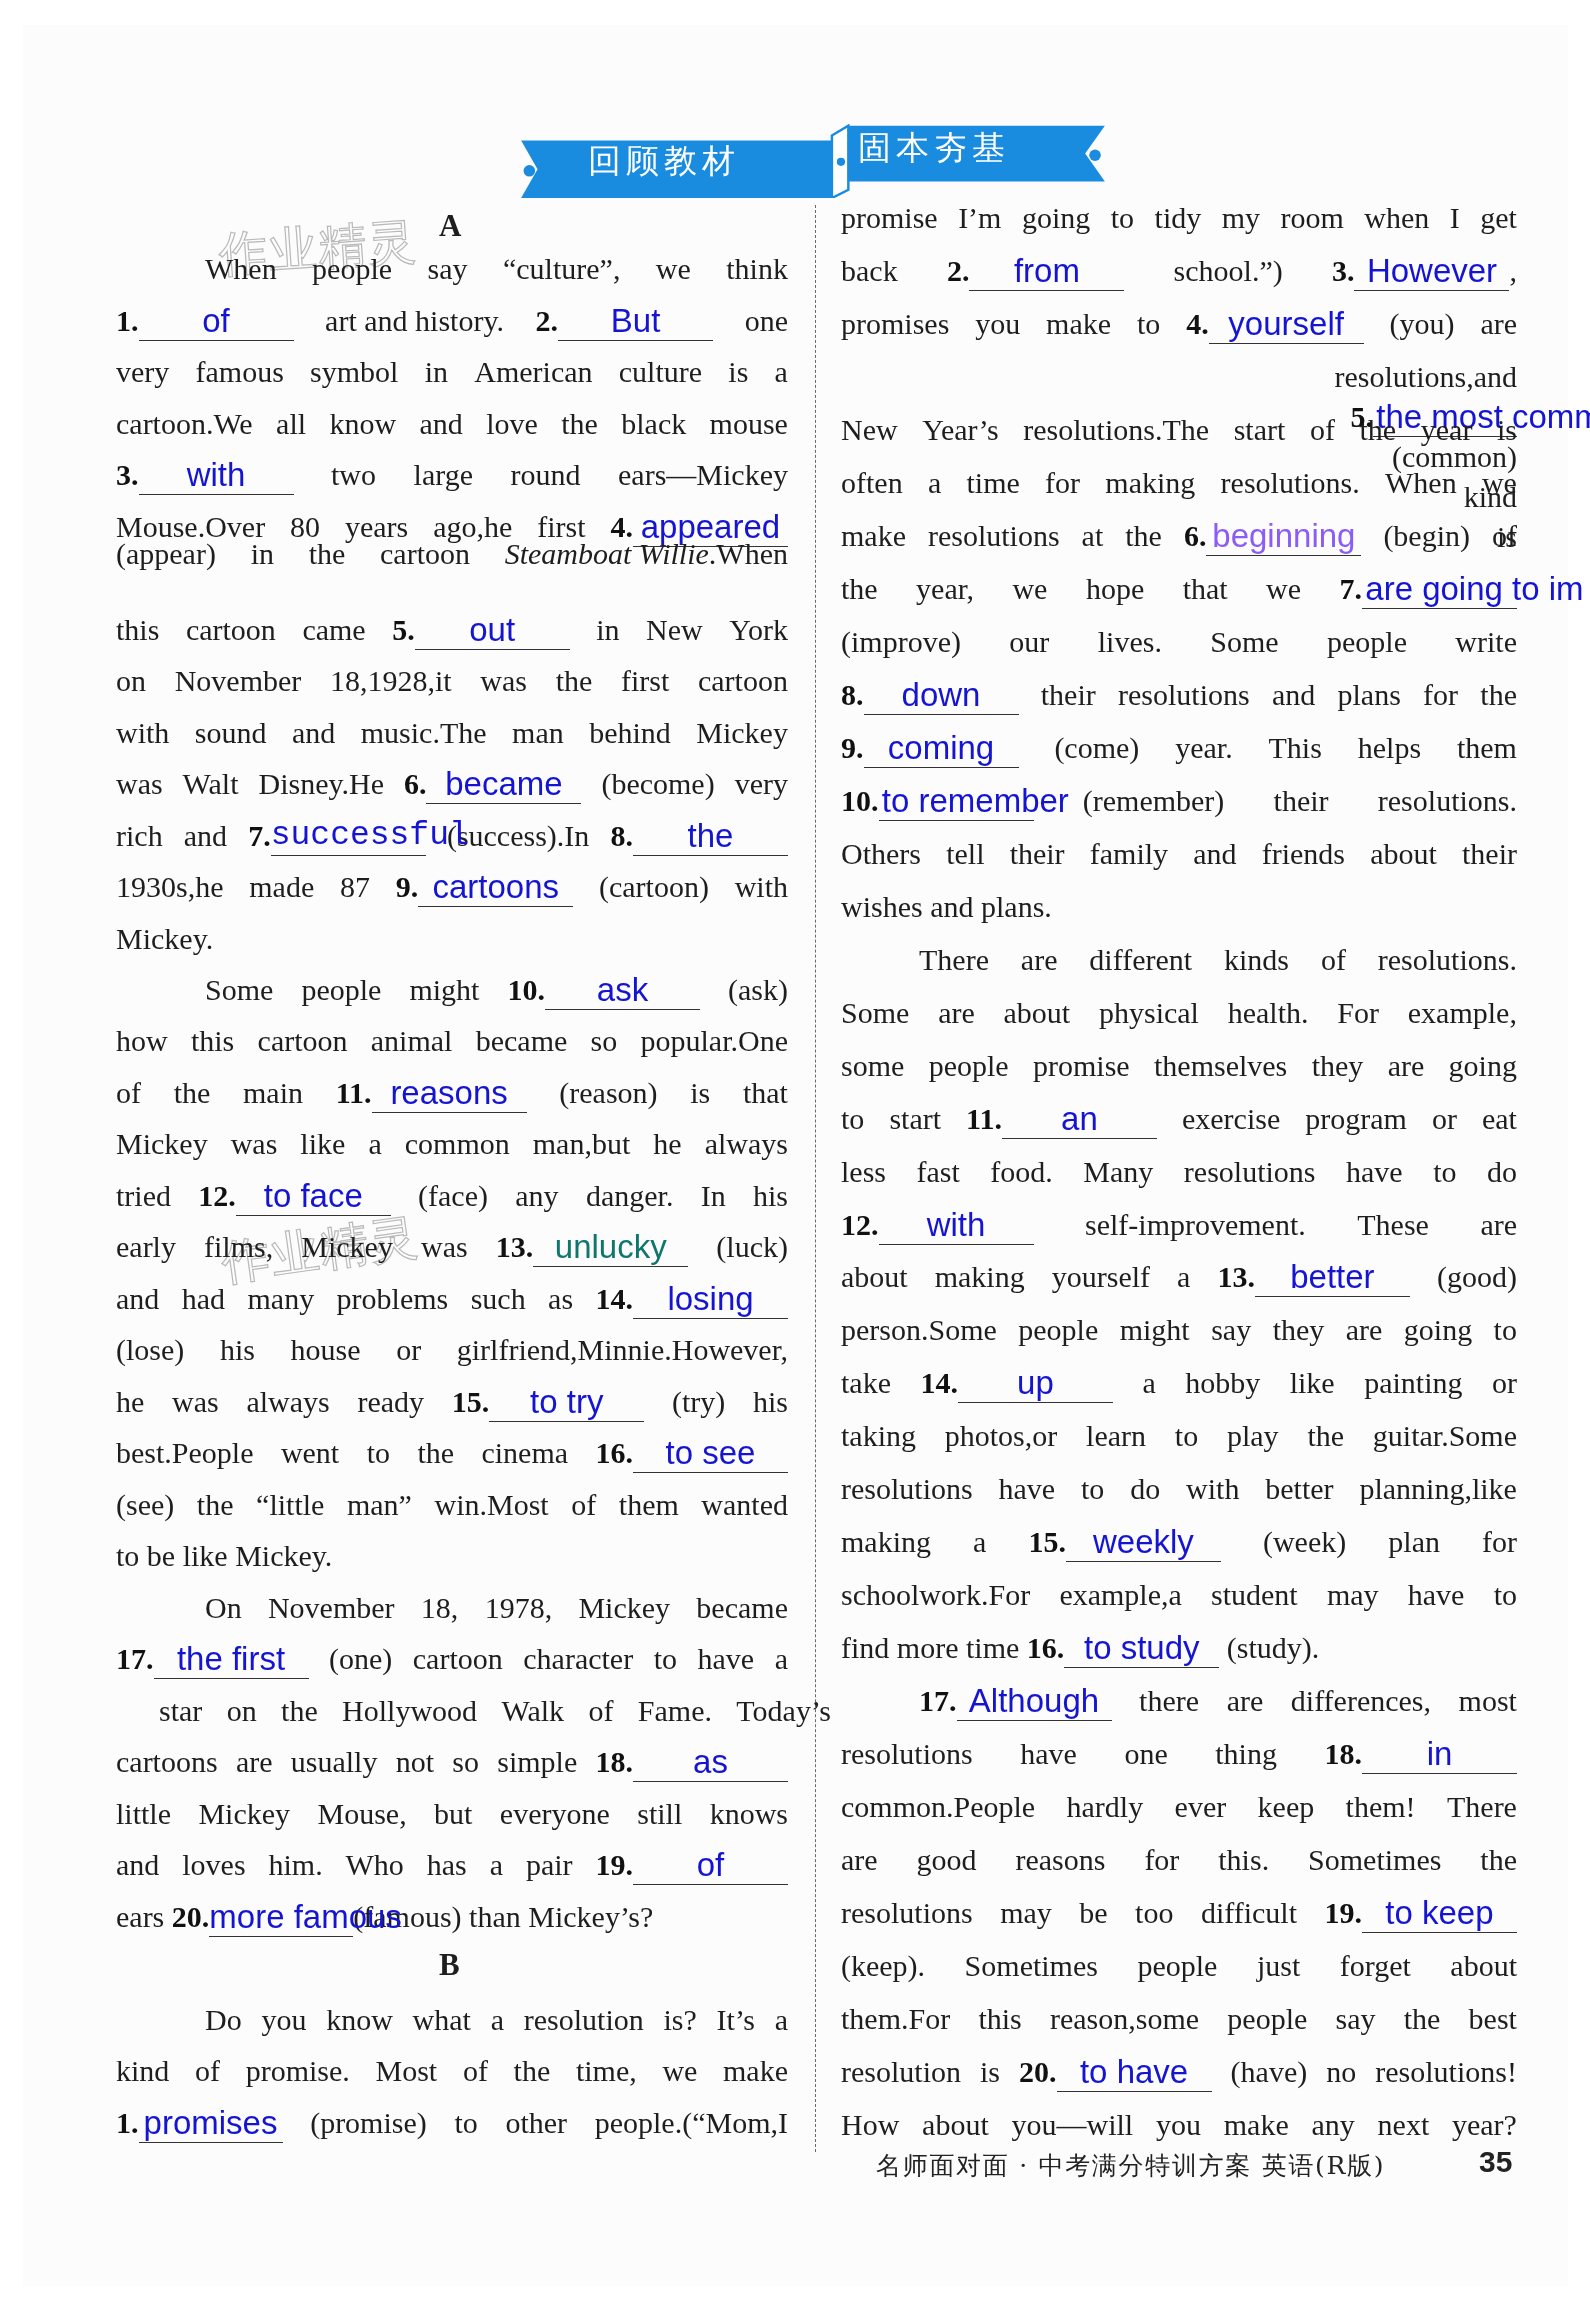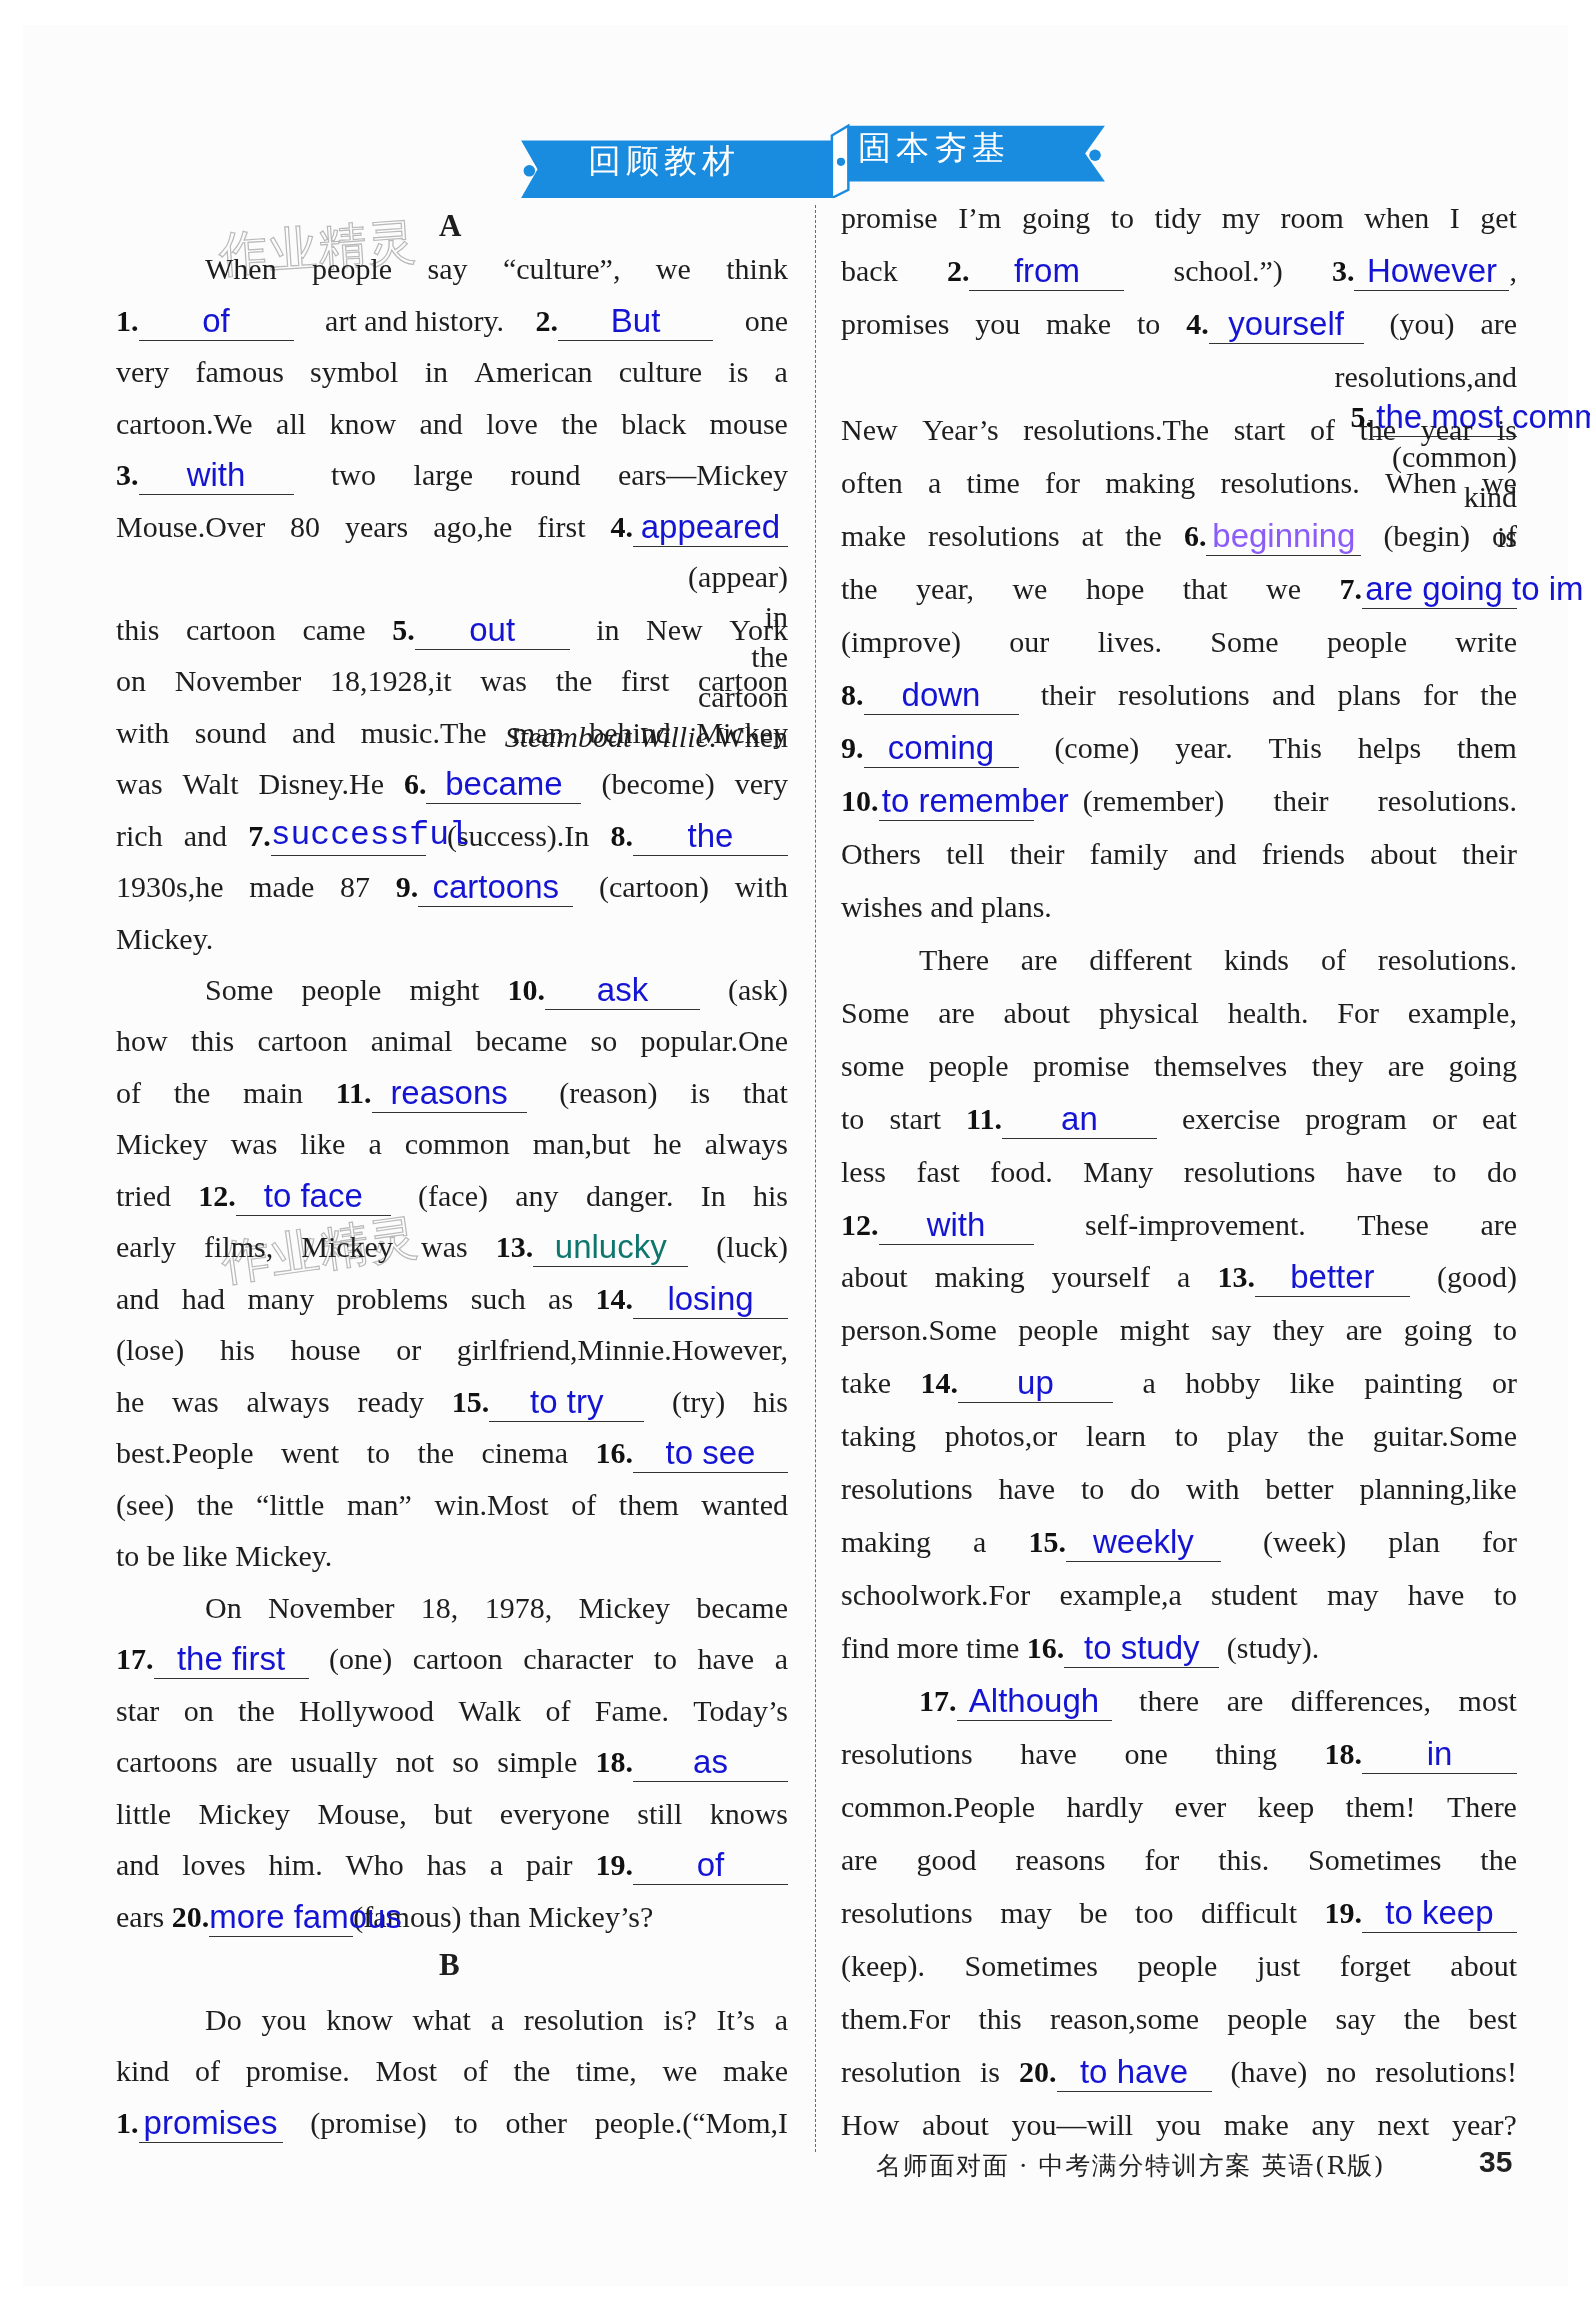--- a/index.html
+++ b/index.html
@@ -163,21 +163,21 @@
         <span class="seg-text">years</span>
         <span class="seg-text">ago,he</span>
         <span class="seg-text">first</span>
         <span style="display: inline-flex; align-items: flex-end;">
           <span class="seg-num">4.</span>
           <span class="blank">
             <span class="answer" style="color: rgb(20, 20, 210);">appeared</span>
           </span>
         </span>
       </div>
-      <div class="line just" style="top: 557px; flex-direction: column;">
+      <div class="line just" style="top: 534px;">
         <span class="seg-text">(appear)</span>
         <span class="seg-text">in</span>
         <span class="seg-text">the</span>
         <span class="seg-text">cartoon</span>
         <span style="display: inline-flex;">
           <span class="seg-text" style="font-style: italic;">Steamboat Willie</span>
           <span class="seg-text">.When</span>
         </span>
       </div>
       <div class="line just" style="top: 610px;">
@@ -406,21 +406,21 @@
             <span class="answer" style="color: rgb(20, 20, 210);">the first</span>
           </span>
         </span>
         <span class="seg-text">(one)</span>
         <span class="seg-text">cartoon</span>
         <span class="seg-text">character</span>
         <span class="seg-text">to</span>
         <span class="seg-text">have</span>
         <span class="seg-text">a</span>
       </div>
-      <div class="line just" style="top: 1691px;">
+      <div class="line just" style="top: 1691px; margin-left: 43px;">
         <span class="seg-text">star</span>
         <span class="seg-text">on</span>
         <span class="seg-text">the</span>
         <span class="seg-text">Hollywood</span>
         <span class="seg-text">Walk</span>
         <span class="seg-text">of</span>
         <span class="seg-text">Fame.</span>
         <span class="seg-text">Today’s</span>
       </div>
       <div class="line just" style="top: 1742px;">

